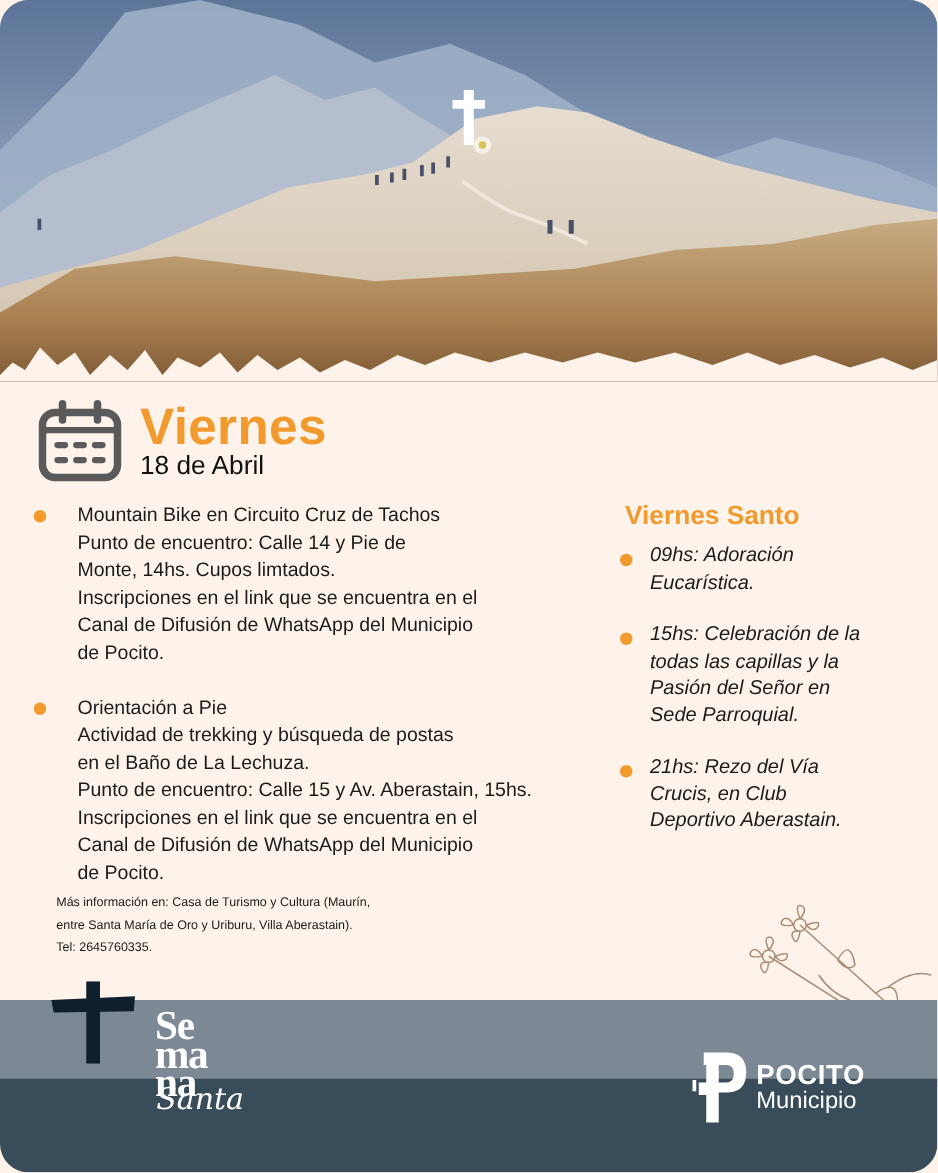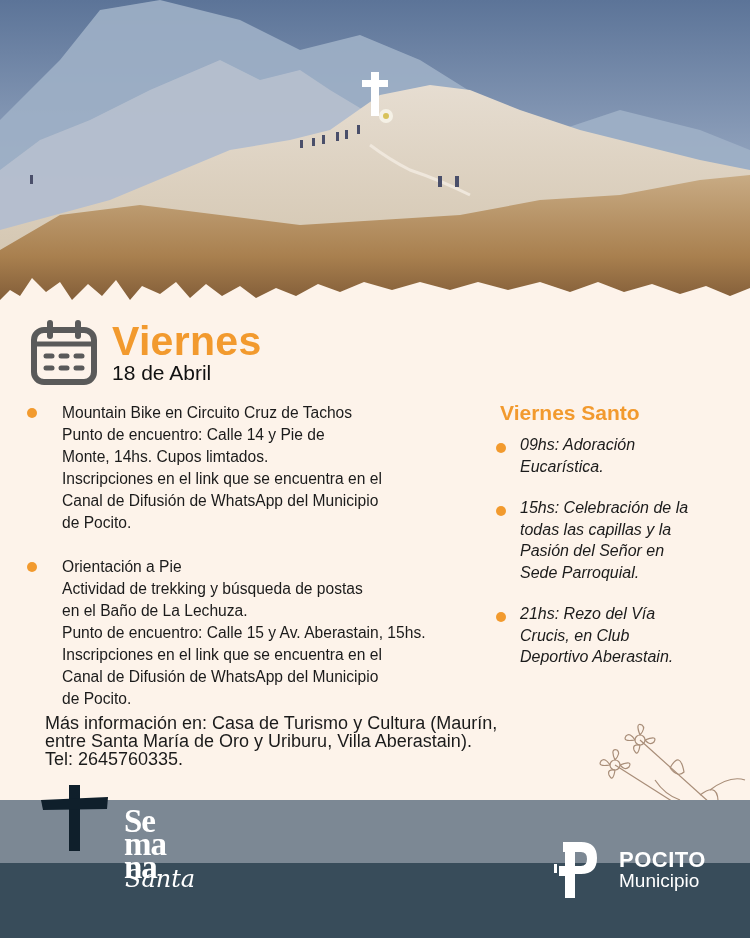--- a/index.html
+++ b/index.html
@@ -1,58 +1,58 @@
 <!DOCTYPE html>
 <html><head>
 <meta charset="utf-8">
 <style>
   * { margin: 0; padding: 0; box-sizing: border-box; }
   body { width: 750px; height: 938px; overflow: hidden; background: #fdf3ea; font-family: "Liberation Sans", "DejaVu Sans", sans-serif; color: #1c1c1c; }
-  .poster { position: relative; width: 750px; height: 938px; background: #fdf3ea; overflow: hidden; }
+  .poster { position: relative; width: 750px; height: 938px; background: #fdf3ea; overflow: hidden; border-radius: 23px; }
 
   
   .photo { position: absolute; left: 0; top: 0; width: 750px; height: 305px; overflow: hidden;
     background: linear-gradient(180deg, #6f86a8 0%, #8ea3c0 25%, #b9c0cc 45%, #d9d1c3 60%, #c9b392 78%, #a07a4f 100%); }
   .photo svg { position: absolute; left: 0; top: 0; }
 
   
   .header { position: absolute; left: 30px; top: 318px; display: flex; align-items: flex-start; }
   .cal-icon { width: 68px; height: 66px; margin-top: 2px; }
   .title-block { margin-left: 14px; }
   .title { font-size: 41px; font-weight: 700; color: #f29a2e; line-height: 46px; letter-spacing: 0.3px; }
   .date { font-size: 21px; color: #111; line-height: 22px; margin-top: -2px; }
 
   
   .left-list { position: absolute; left: 27px; top: 402px; width: 460px; }
   .item { position: relative; padding-left: 19px; font-size: 15.6px; line-height: 22px; color: #1b1b1b; margin-bottom: 22px; }
   .item .bullet { position: absolute; left: 0; top: 6px; width: 10px; height: 10px; border-radius: 50%; background: #f29a2e; }
   .item .line { display: block; white-space: nowrap; margin-left: 16px; }
 
-  .more { position: absolute; left: 45px; top: 714px; font-size: 18px; line-height: 18px; color: #1b1b1b; }
+  .more { position: absolute; left: 45px; top: 714px; font-size: 10px; line-height: 18px; color: #1b1b1b; }
   .more span { display: block; white-space: nowrap; }
 
   
   .right { position: absolute; left: 500px; top: 400px; width: 250px; }
   .right-title { font-size: 21px; font-weight: 700; color: #f29a2e; line-height: 26px; margin-bottom: 8px; }
   .ritem { position: relative; padding-left: 20px; font-size: 16px; line-height: 21.5px; color: #1b1b1b; margin-bottom: 20px; font-style: italic; }
   .ritem .bullet { position: absolute; left: -4px; top: 9px; width: 10px; height: 10px; border-radius: 50%; background: #f29a2e; }
   .ritem .line { display: block; white-space: nowrap; }
 
   
   .band1 { position: absolute; left: 0; top: 800px; width: 750px; height: 70px; background: #7c8894; }
   .band2 { position: absolute; left: 0; top: 863px; width: 750px; height: 75px; background: #384c5a; }
   .cross { position: absolute; left: 41px; top: 785px; }
   .semana { position: absolute; left: 124px; top: 810px; font-family: "Liberation Serif", "DejaVu Serif", serif; color: #fff; font-size: 33px; line-height: 23px; font-weight: 700; letter-spacing: -1px; }
   .semana span { display: block; }
   .santa { position: absolute; left: 125px; top: 865px; font-family: "DejaVu Serif", serif; font-style: italic; color: #fff; font-size: 24px; }
   .flower { position: absolute; left: 580px; top: 720px; }
 
   .logo { position: absolute; left: 553px; top: 840px; display: flex; align-items: center; }
   .logo-mark { width: 46px; height: 60px; }
-  .logo-text { margin-left: 20px; color: #fff; }
+  .logo-text { margin-left: 6px; color: #fff; }
   .logo-text .l1 { font-size: 22px; font-weight: 700; line-height: 22px; letter-spacing: 0.5px; }
   .logo-text .l2 { font-size: 19px; line-height: 20px; }
 </style>
 </head>
 <body>
 
 <div class="poster">
 
   <div class="photo">
     <svg width="750" height="310" viewBox="0 0 750 310">

